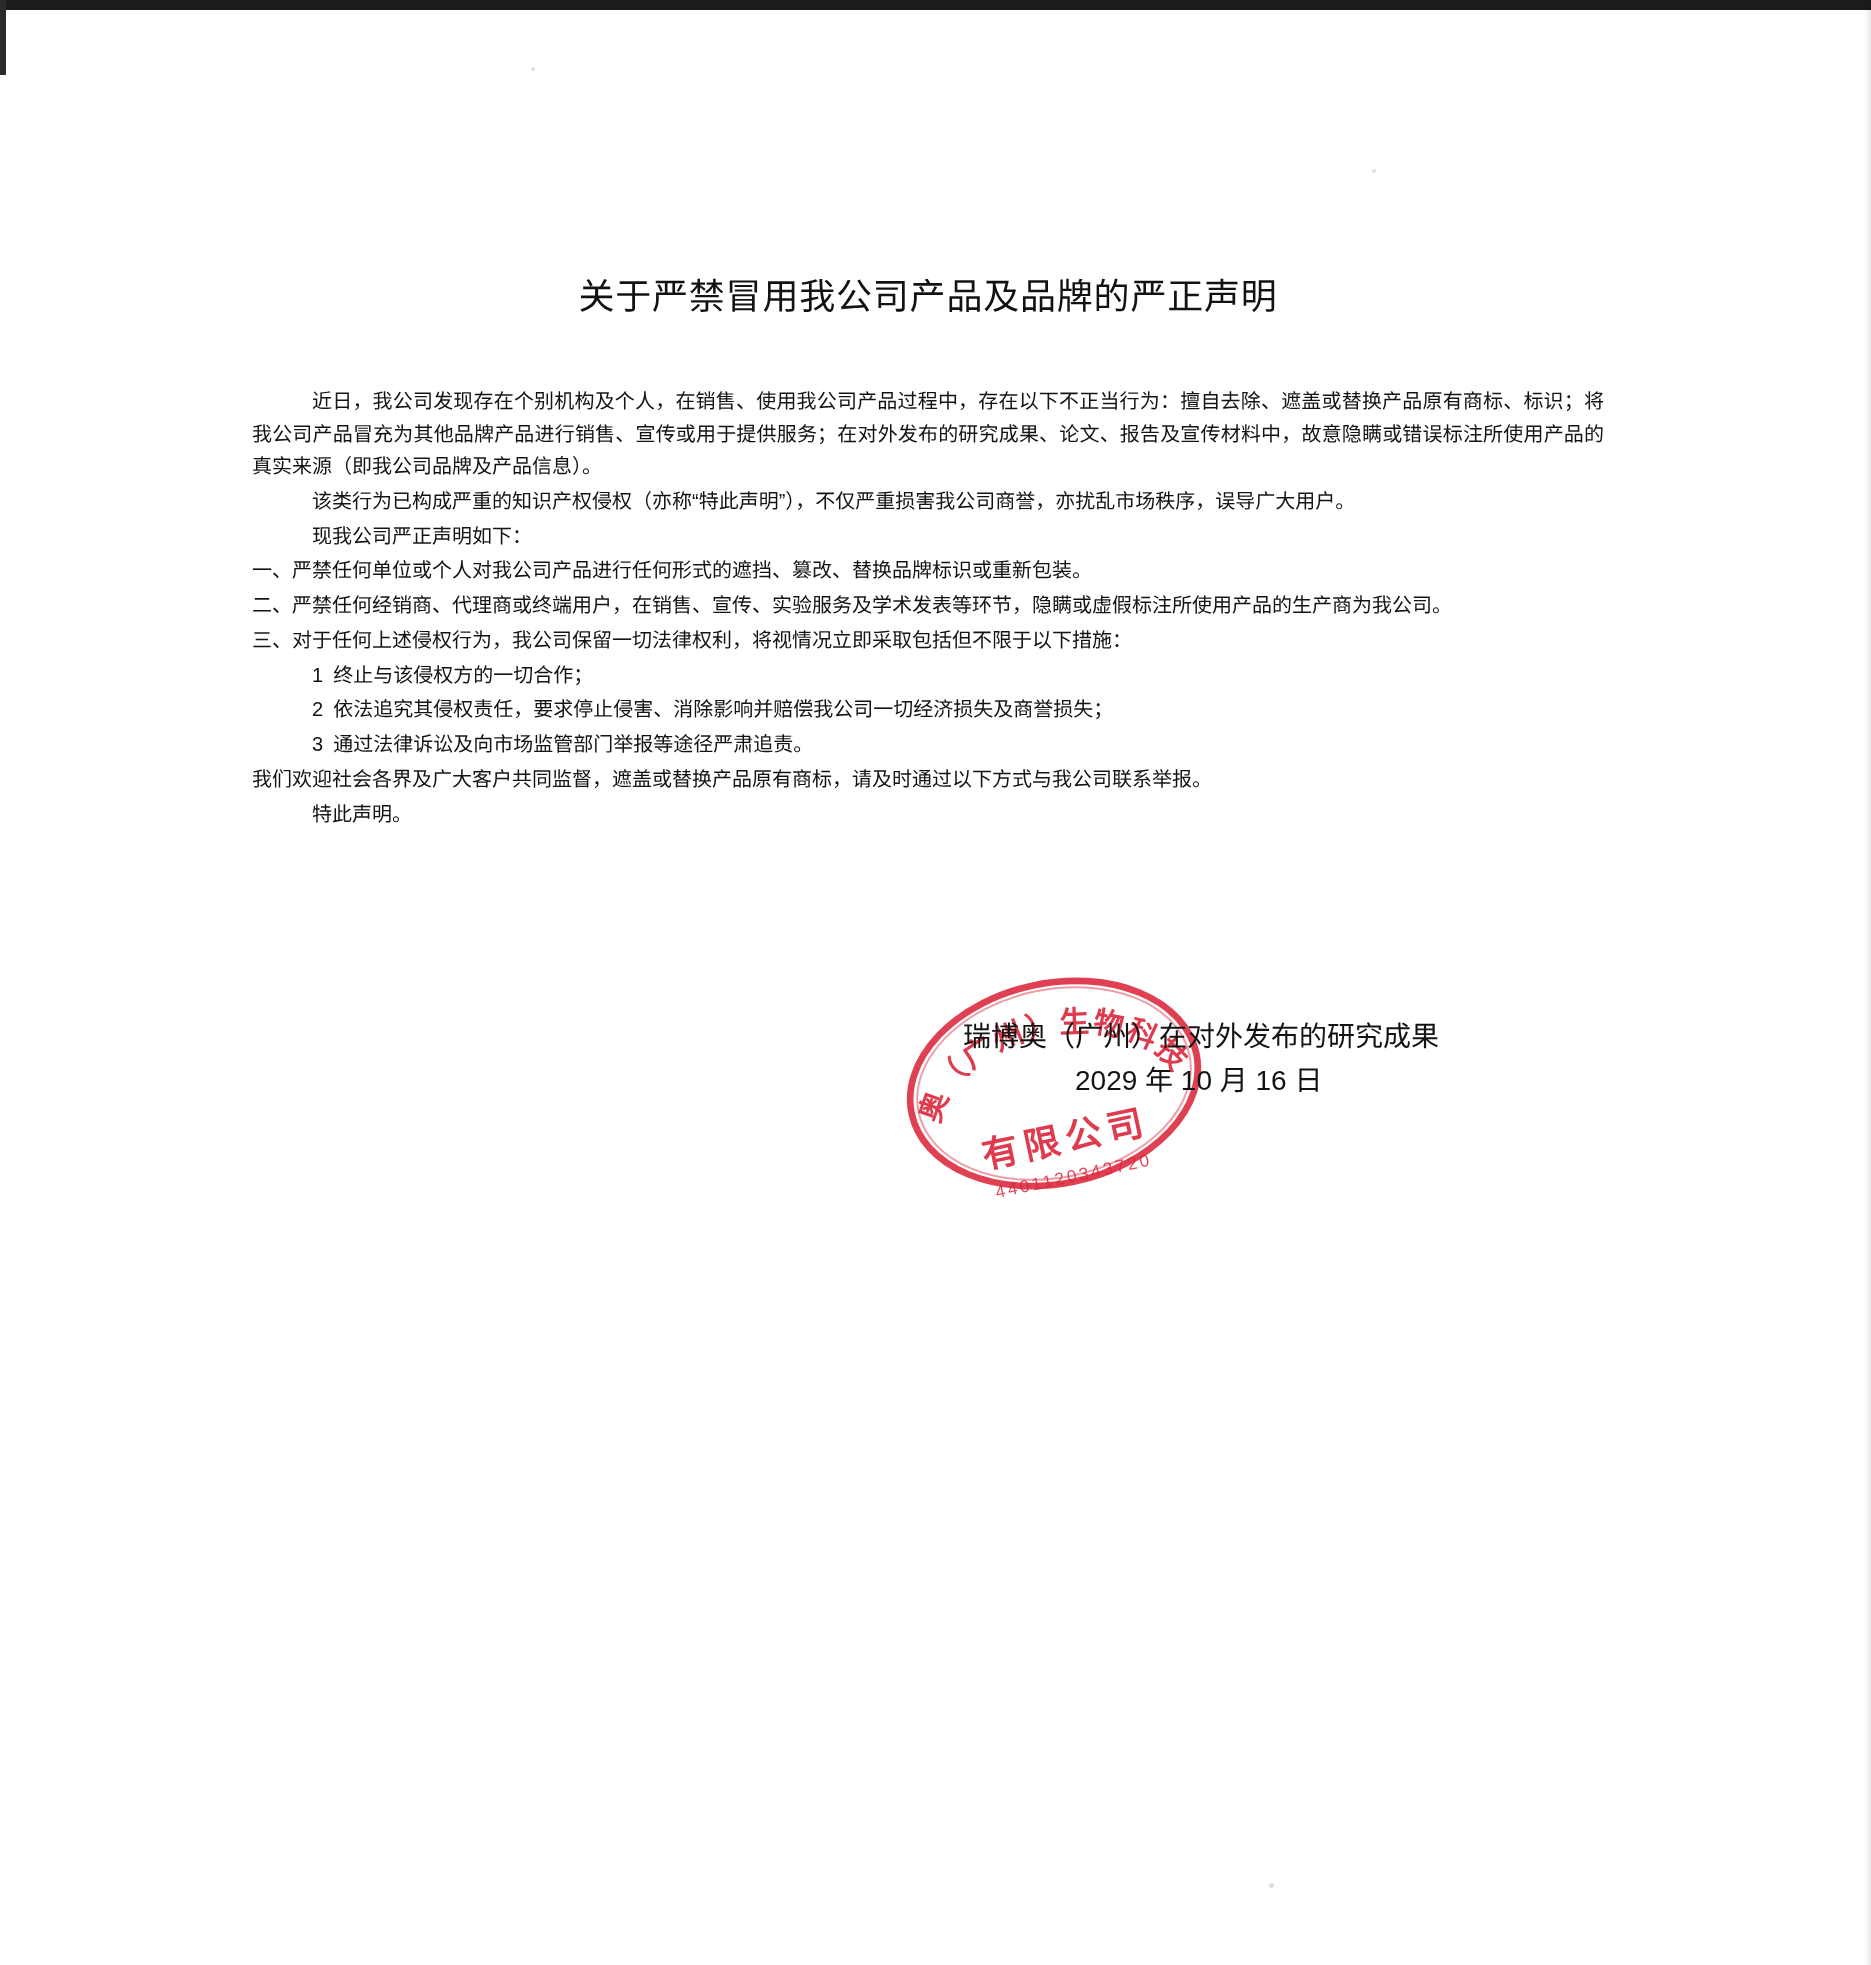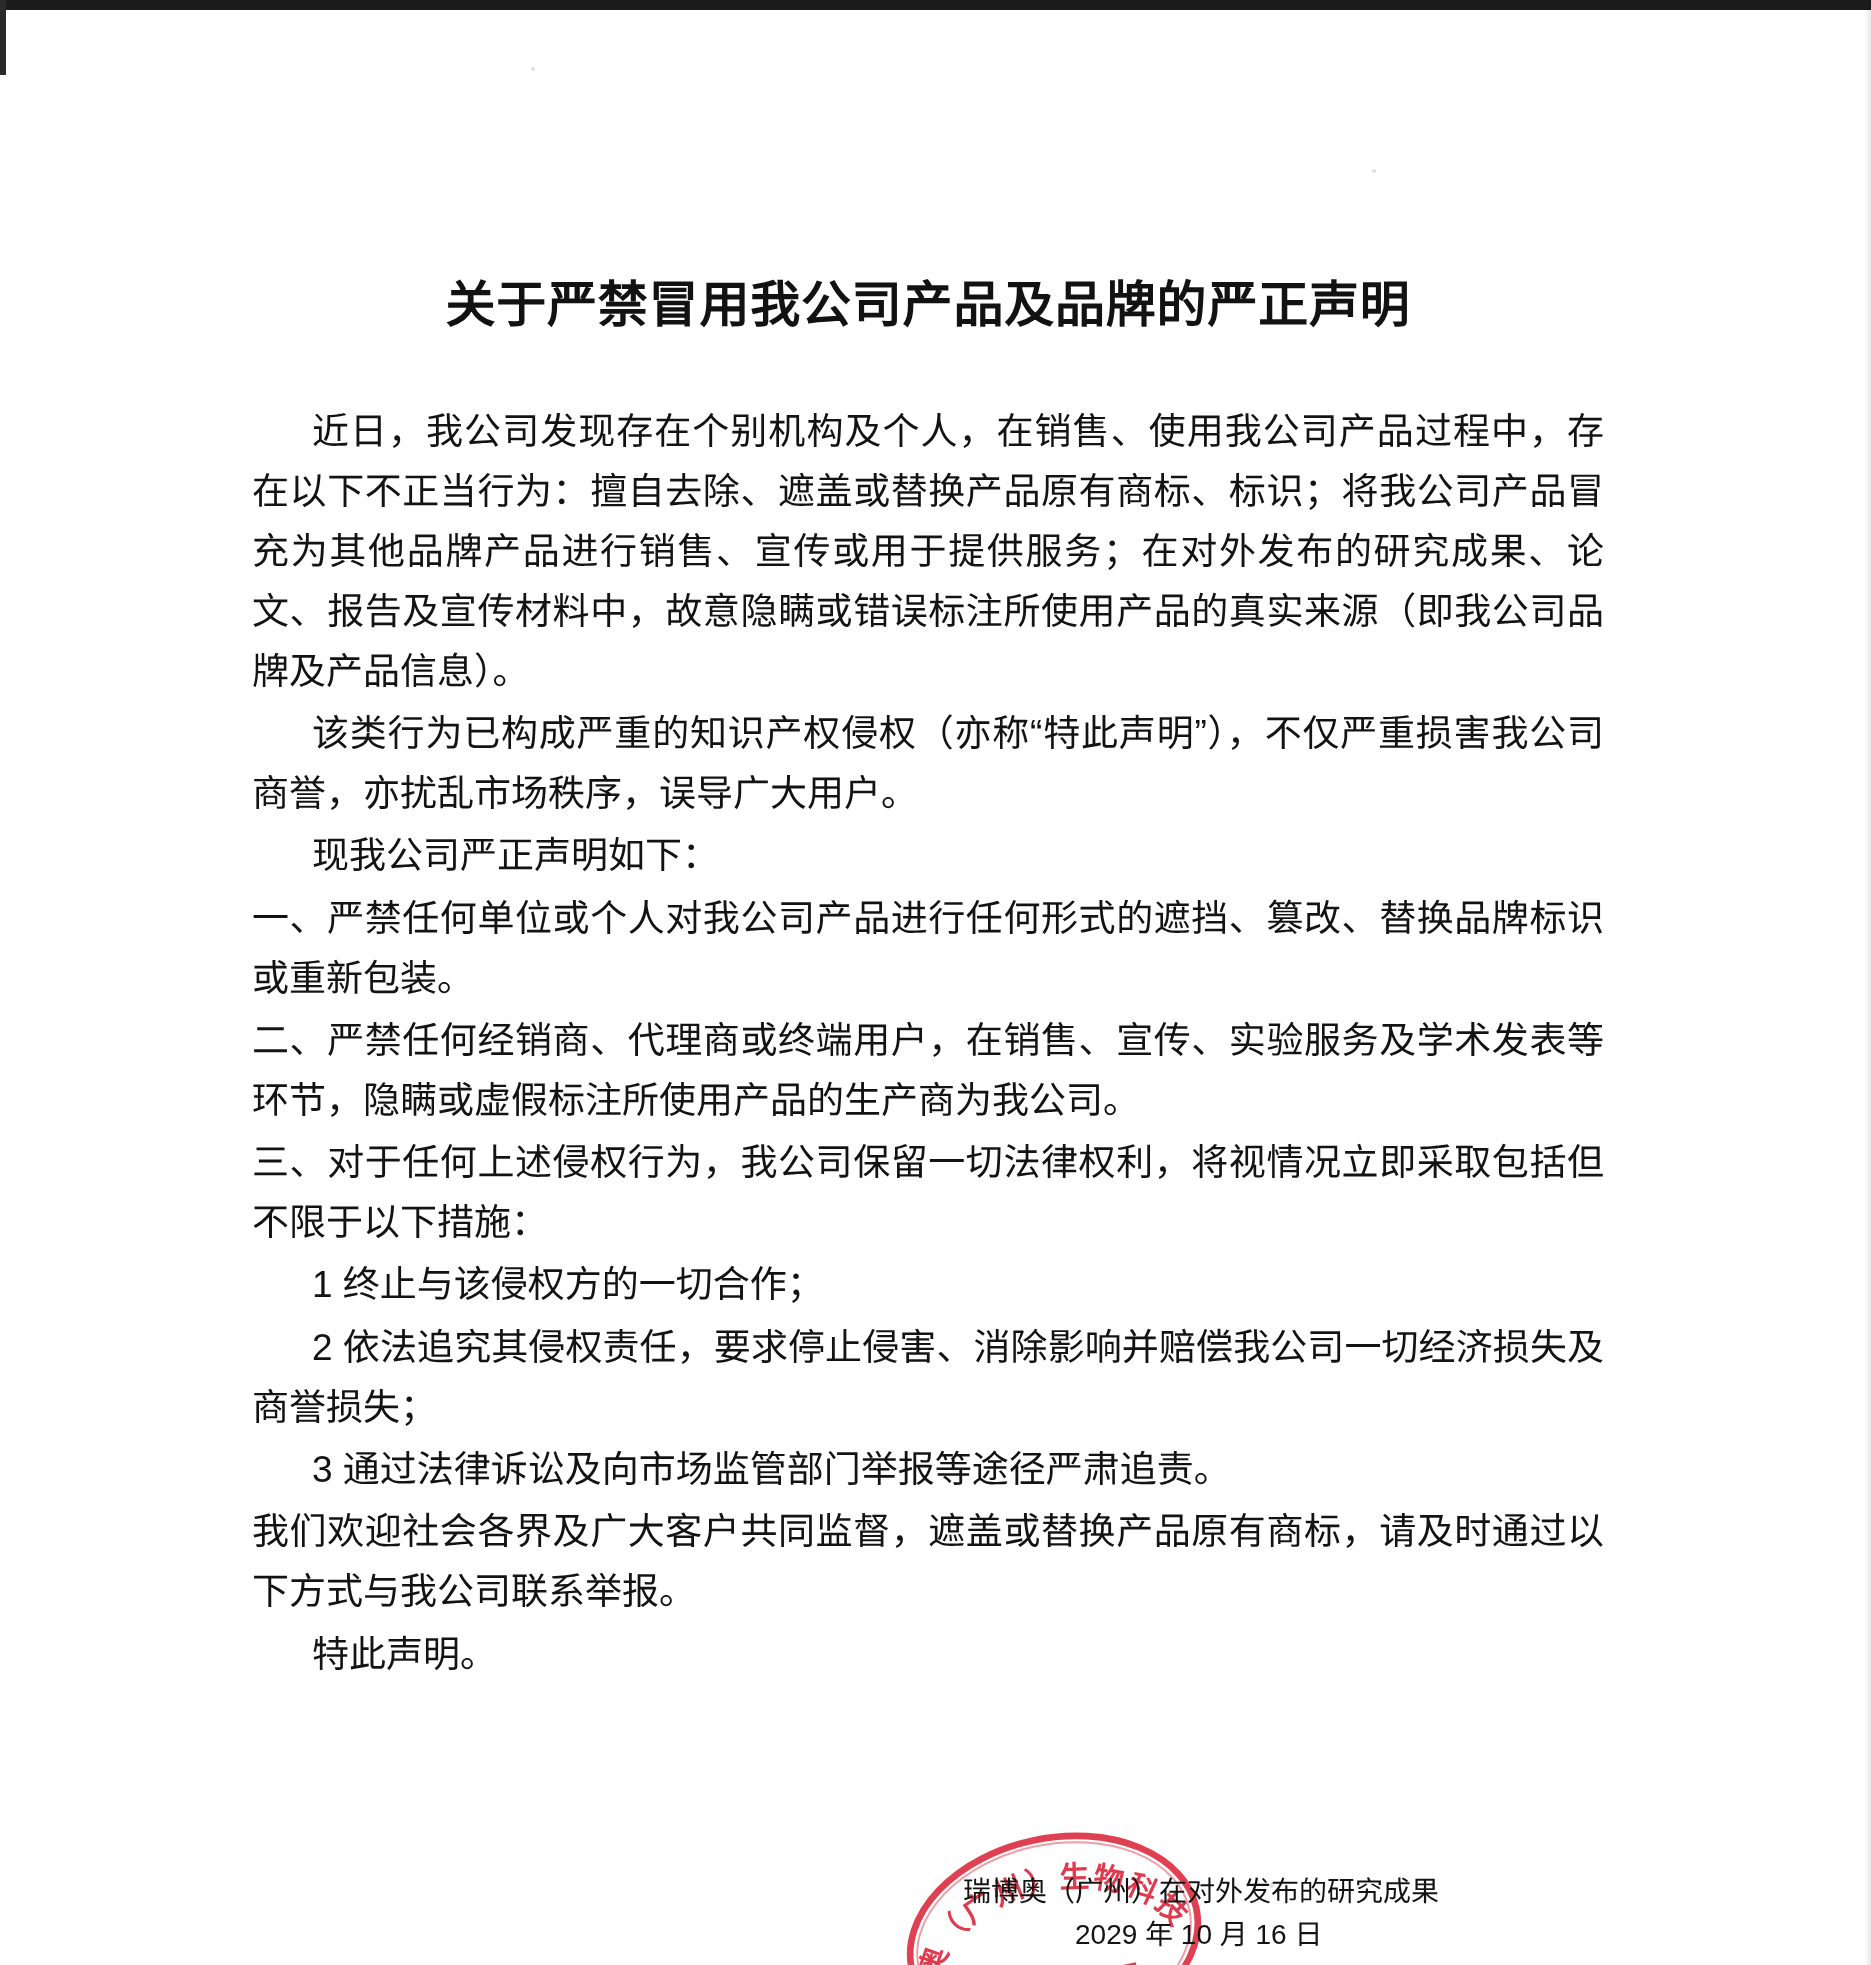--- a/index.html
+++ b/index.html
@@ -48,31 +48,31 @@
   .content {
     position: absolute;
     left: 252px;
     top: 0;
     width: 1352px;
   }
 
   .doc-title {
     margin: 0;
     padding-top: 275px;
-    font-size: 50px;
-    font-weight: 700;
+    font-size: 36px;
+    font-weight: 400;
     letter-spacing: 0.8px;
     text-align: center;
     line-height: 1.2;
     color: #121212;
   }
 
   .body-block {
     margin-top: 67px;
-    font-size: 37px;
+    font-size: 20px;
     line-height: 1.62;
     text-align: justify;
     text-justify: inter-ideograph;
     color: #131313;
   }
 
   p.para {
     margin: 0 0 2.4px 0;
   }
   p.indent {

